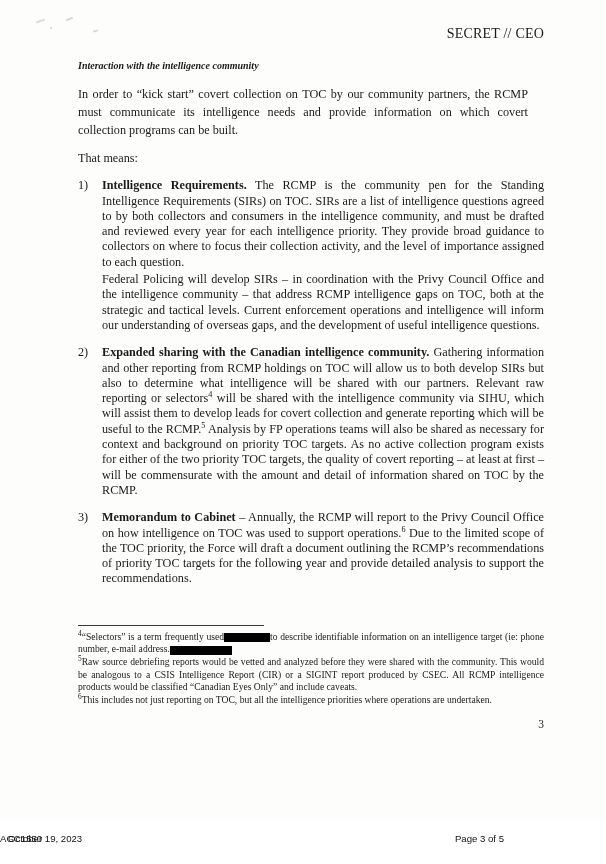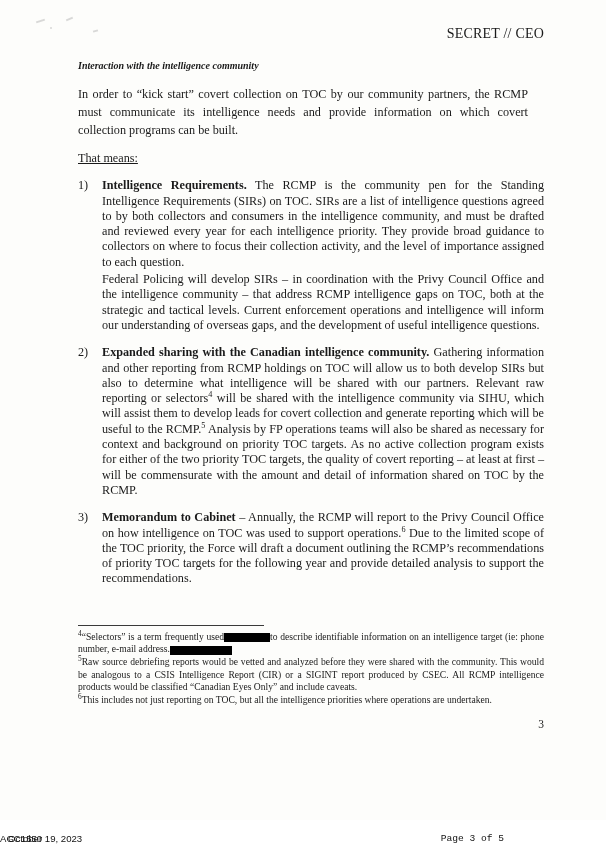--- a/index.html
+++ b/index.html
@@ -61,21 +61,21 @@
     line-height: 18px;
     margin: 0 16px 12px 0;
     text-align: justify;
   }
 
   .underline-label {
     font-size: 12.2px;
     line-height: 15.3px;
     margin: 0 0 12px 0;
   }
-  .underline-label span { text-decoration: underline; }
+  .underline-label span { }
 
   ol.items {
     margin: 0;
     padding: 0;
     list-style: none;
   }
   ol.items > li {
     position: relative;
     padding-left: 24px;
     margin-bottom: 12px;
@@ -163,21 +163,21 @@
     top: 13px;
     font-size: 9.6px;
     font-family: "Liberation Sans", sans-serif;
     color: #111;
   }
   .footer .fr {
     position: absolute;
     right: 10px;
     top: 13px;
     font-size: 9.6px;
-    font-family: Liberation Mono, monospace;
+    font-family: Liberation Sans, sans-serif;
     color: #111;
     padding-left: 13px;
   }
 </style>
 </head>
 <body>
 
 <div class="page">
 
   <div class="speckle sp1"></div>

